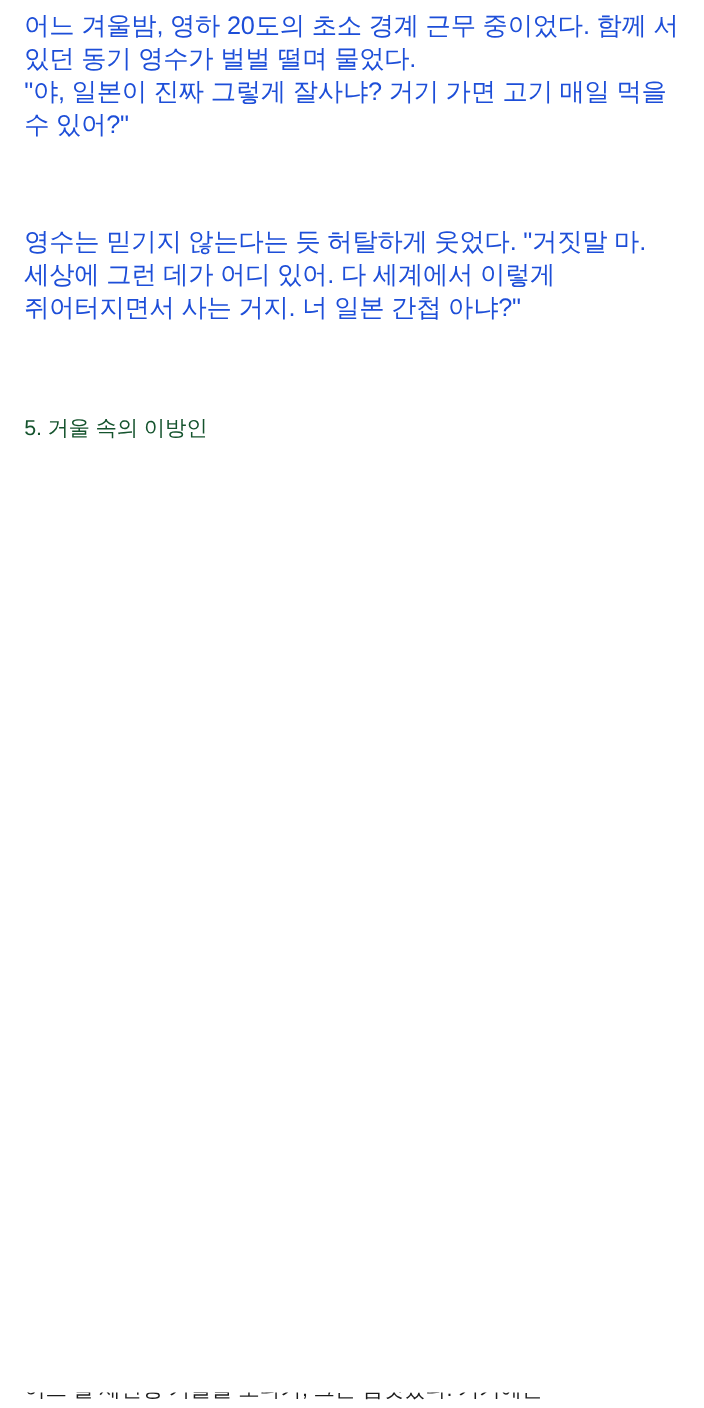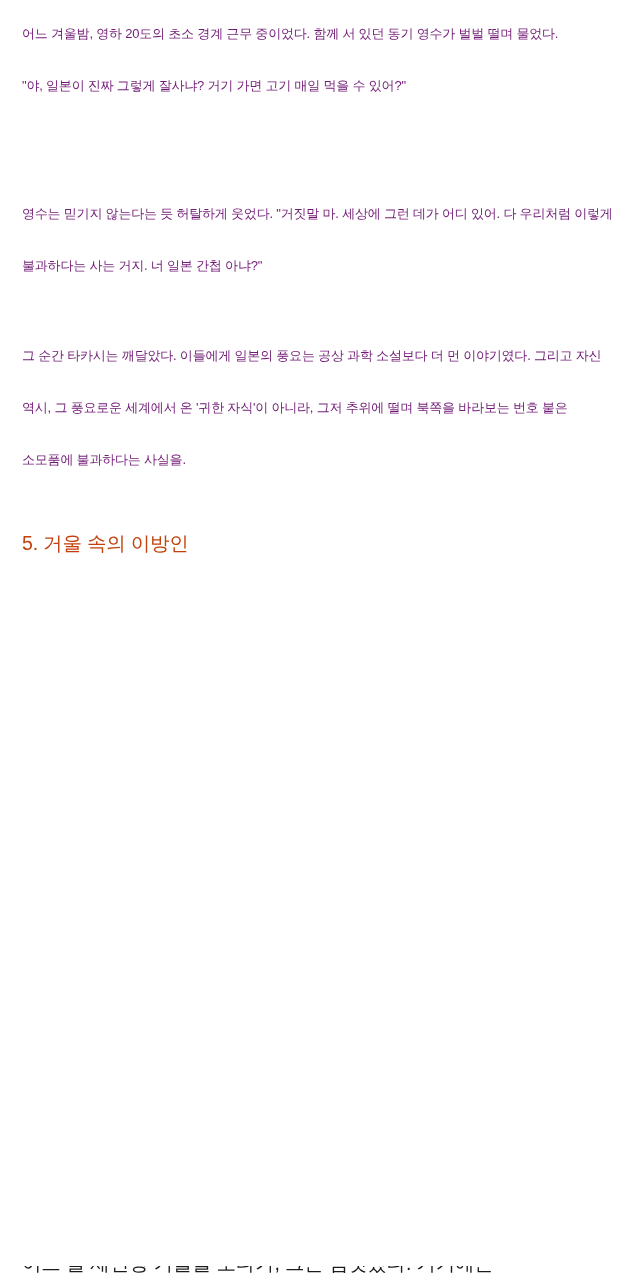--- a/index.html
+++ b/index.html
@@ -16,36 +16,36 @@
   }
   .page {
     width: 640px;
     height: 1280px;
     box-sizing: border-box;
     padding: 8px 22px 0 22px;
     background: #ffffff;
     position: relative;
   }
   .para {
-    font-size: 13px;
-    line-height: 52px;
+    font-size: 23px;
+    line-height: 30px;
     letter-spacing: -0.2px;
-    color: #701a75;
+    color: #1d4ed8;
     margin: 0;
     word-break: keep-all;
     white-space: pre-wrap;
   }
   .spacer {
     height: 38px;
   }
   .heading {
     font-size: 19.5px;
     line-height: 38px;
     letter-spacing: -0.2px;
-    color: #c2410c;
+    color: #14532d;
     margin: 0;
     font-weight: 400;
   }
   .cut-off {
     position: absolute;
     left: 22px;
     right: 22px;
     bottom: 0;
     height: 14px;
     overflow: hidden;
@@ -65,25 +65,24 @@
 <div class="page">
 
   <p class="para">어느 겨울밤, 영하 20도의 초소 경계 근무 중이었다. 함께 서 있던 동기 영수가 벌벌 떨며 물었다.
 "야, 일본이 진짜 그렇게 잘사냐? 거기 가면 고기 매일 먹을 수 있어?"</p>
 
   <div class="spacer"></div>
 
 
   <div class="spacer"></div>
 
-  <p class="para">영수는 믿기지 않는다는 듯 허탈하게 웃었다. "거짓말 마. 세상에 그런 데가 어디 있어. 다 우리처럼 이렇게 불과하다는 사는 거지. 너 일본 간첩 아냐?"</p>
+  <p class="para">영수는 믿기지 않는다는 듯 허탈하게 웃었다. "거짓말 마. 세상에 그런 데가 어디 있어. 다 세계에서 이렇게 쥐어터지면서 사는 거지. 너 일본 간첩 아냐?"</p>
 
   <div class="spacer"></div>
 
-  <p class="para">그 순간 타카시는 깨달았다. 이들에게 일본의 풍요는 공상 과학 소설보다 더 먼 이야기였다. 그리고 자신 역시, 그 풍요로운 세계에서 온 '귀한 자식'이 아니라, 그저 추위에 떨며 북쪽을 바라보는 번호 붙은 소모품에 불과하다는 사실을.</p>
 
   <div class="spacer"></div>
 
   <h2 class="heading">5. 거울 속의 이방인</h2>
 
   <div class="spacer"></div>
 
 
   <div class="cut-off">
     <span>어느 날 세면장 거울을 보다가, 그는 멈칫했다. 거기에는</span>

